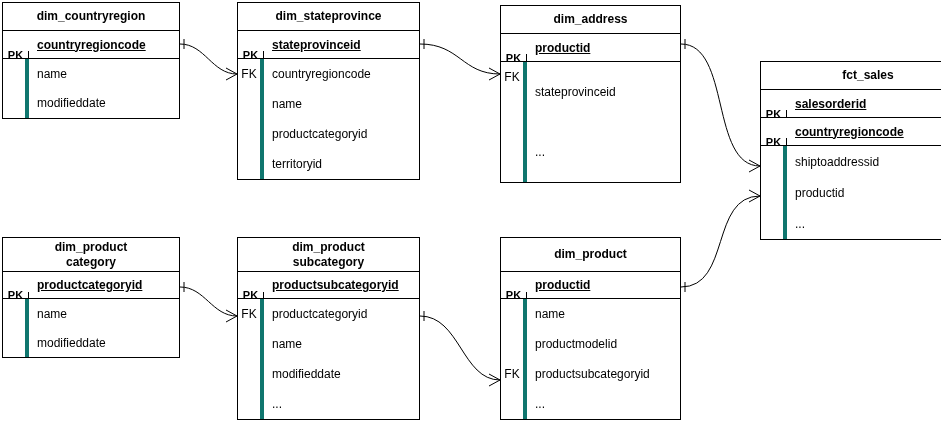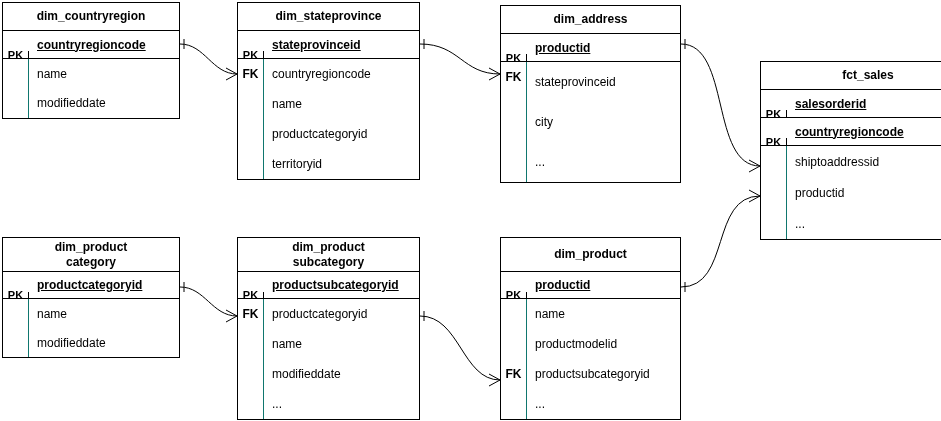--- a/index.html
+++ b/index.html
@@ -81,24 +81,23 @@
   
   .body-group {
     flex: 1;
     display: flex;
     flex-direction: row;
   }
   .body-keycol {
     box-sizing: border-box;
     width: 26px;
     flex: 0 0 26px;
-    border-right: 1px solid #0f766e;
-    display: flex;
-    flex-direction: column;
-    font-weight: bold;
+    border-right: 4px solid #0f766e;
+    display: flex;
+    flex-direction: column;
   }
   .body-fieldcol {
     flex: 1;
     display: flex;
     flex-direction: column;
   }
   .bk {
     font-size: 12px;
     color: #000000;
     display: flex;
@@ -223,21 +222,20 @@
           </div>
           <div class="body-group">
             <div class="body-keycol">
               <div class="bk" style="flex: 1 1 0px;">FK</div>
               <div class="bk" style="flex: 1 1 0px;"></div>
               <div class="bk" style="flex: 1 1 0px;"></div>
               <div class="bk" style="flex: 1 1 0px;"></div>
             </div>
             <div class="body-fieldcol">
               <div class="bf" style="flex: 1 1 0px;">stateprovinceid</div>
-              <div class="bf" style="flex: 1 1 0px;">city</div>
               <div class="bf" style="flex: 1 1 0px;">...</div>
             </div>
           </div>
         </div>
       </div>
       <div class="er-table" style="left: 760px; top: 61px; width: 216px; height: 179px;">
         <div class="tbl-title" style="height: 28px;">fct_sales</div>
         <div class="rows">
           <div class="er-row key-row" style="height: 28px;">
             <div class="keycell">PK</div>

